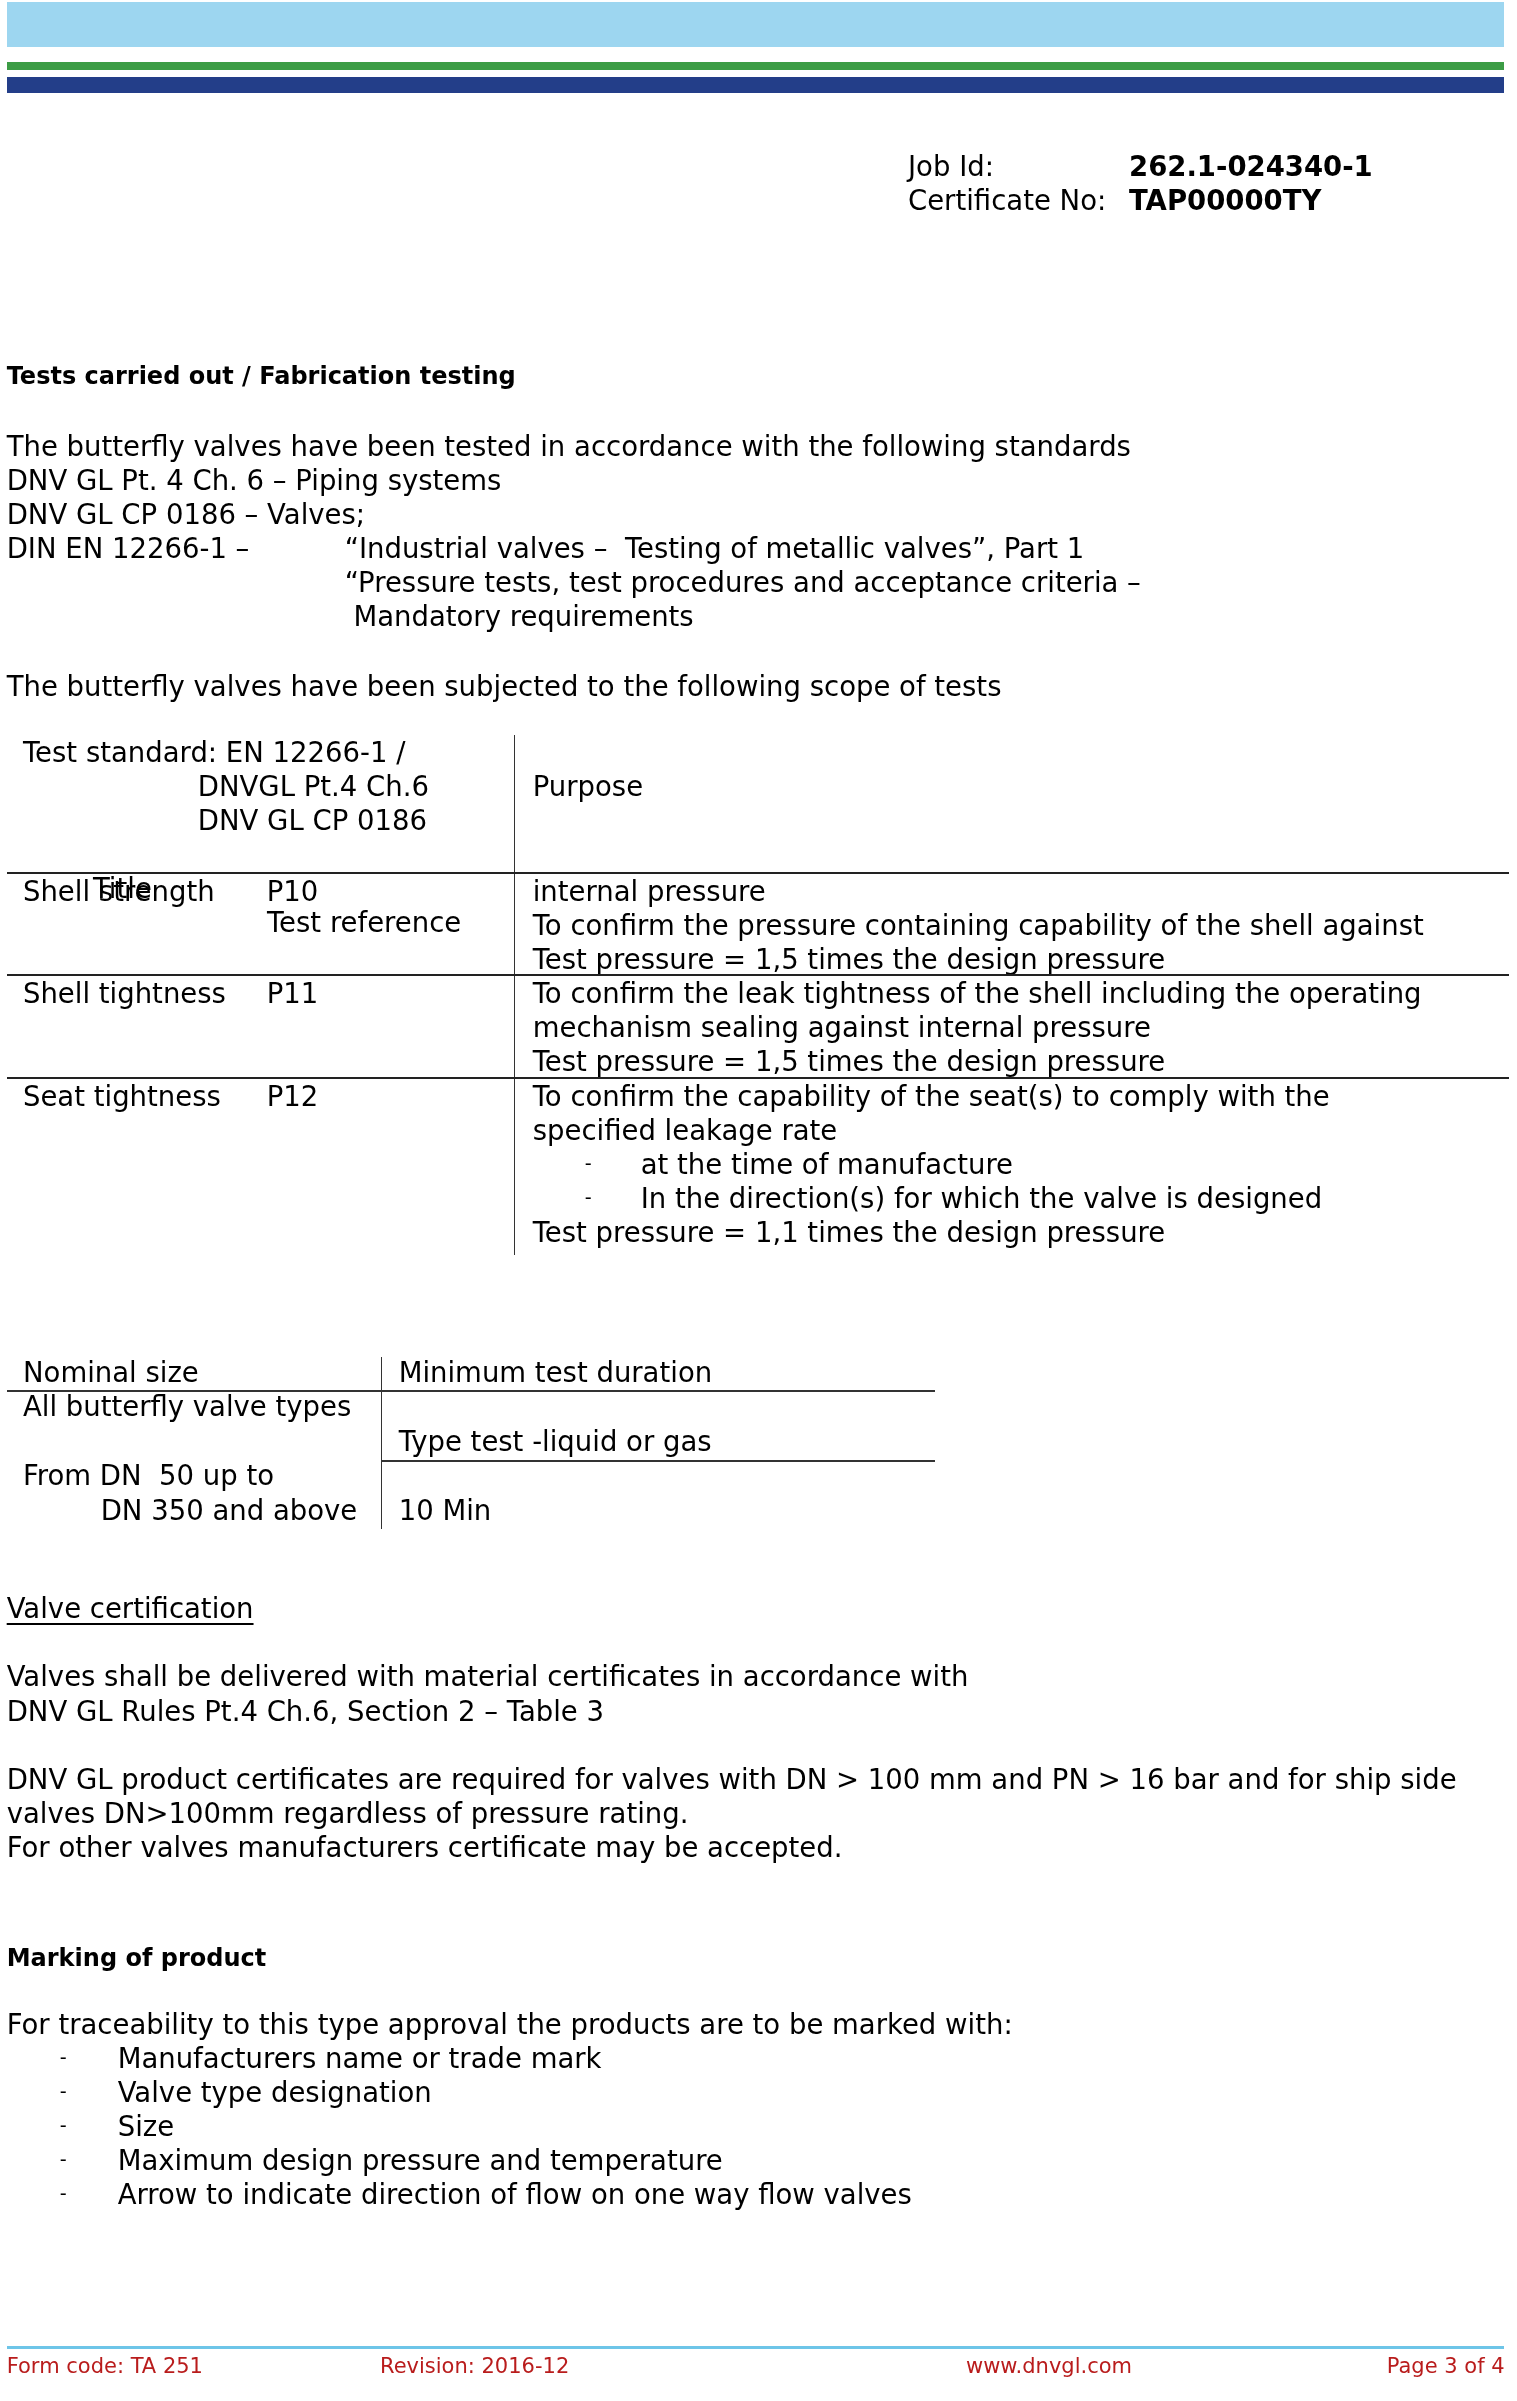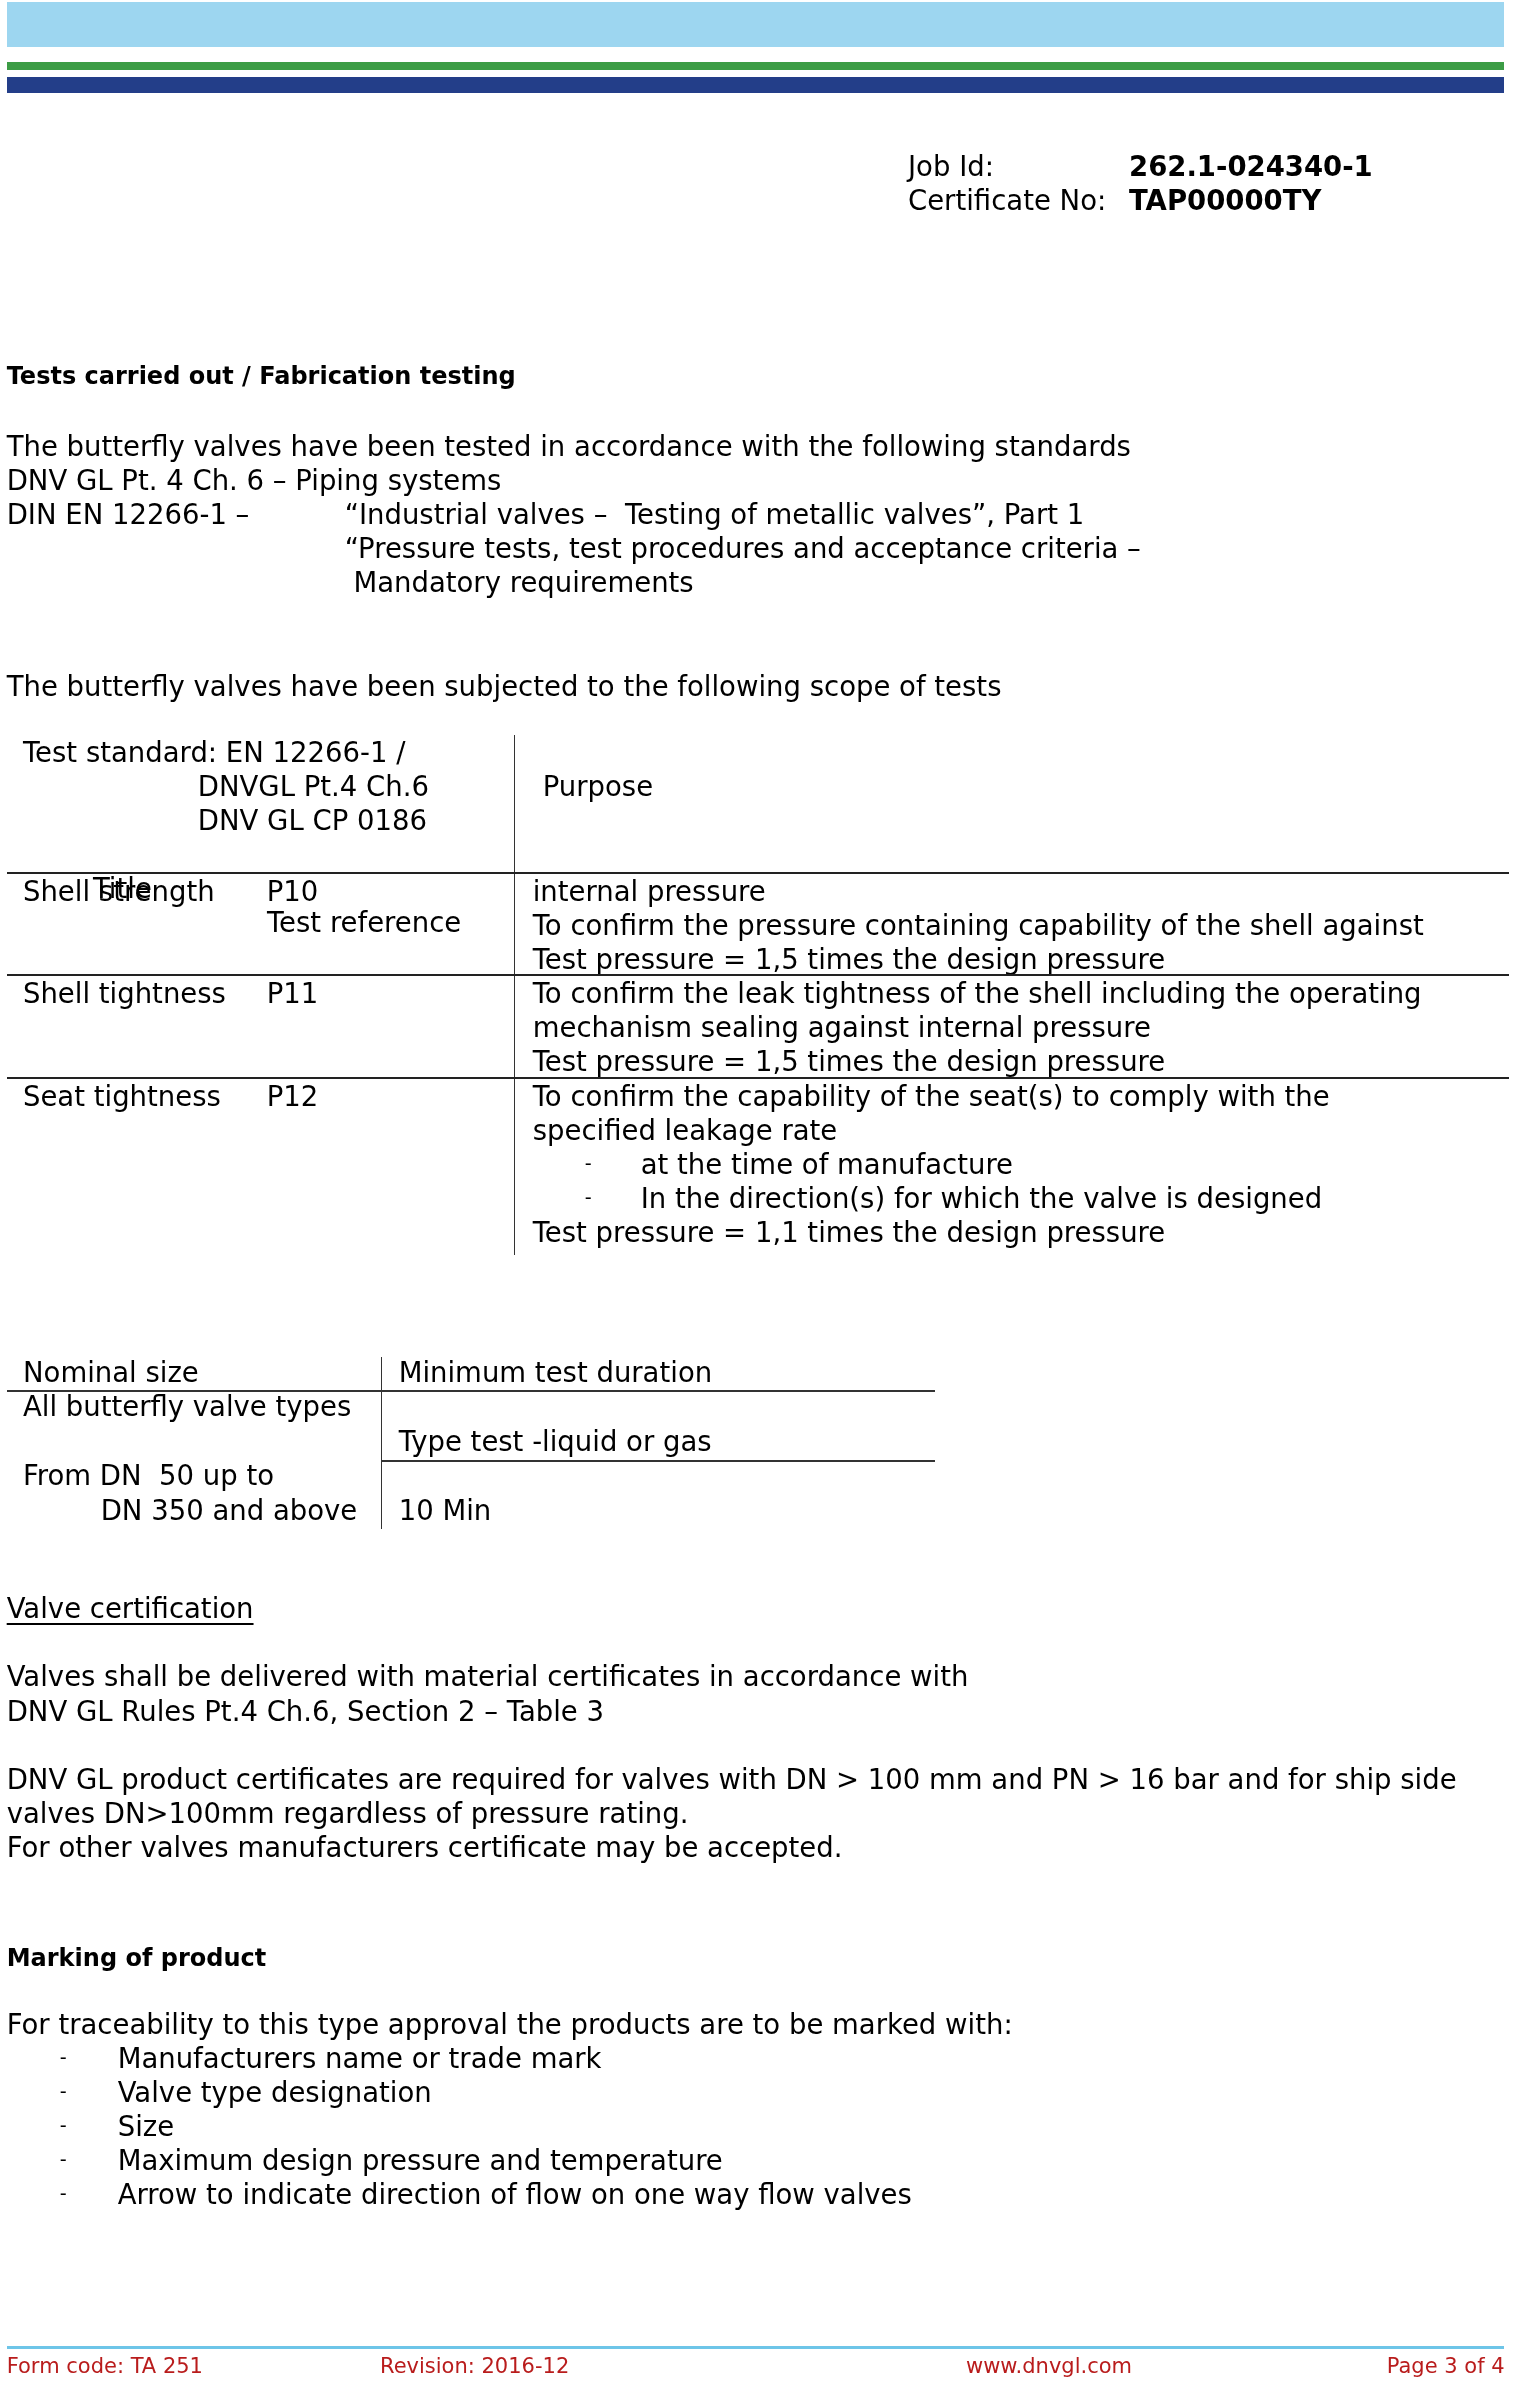--- a/index.html
+++ b/index.html
@@ -24,21 +24,21 @@
   .std-list .line { height: 34px; white-space: pre; }
   .std-list .din { display: flex; }
   .std-list .din .k { width: 338px; }
 
   
   .tests { position: absolute; left: 6.7px; top: 735px; width: 1502px; }
   .tests .vline { position: absolute; left: 507px; top: 0; width: 1.5px; height: 520px; background: #333; }
   .tests .hdr { position: absolute; left: 0; top: 0; width: 1502px; height: 137px; }
   .tests .hdr .c1 { position: absolute; left: 16.3px; top: 0; }
   .tests .hdr .c1 .l { height: 34px; white-space: pre; }
-  .tests .hdr .purpose { position: absolute; left: 526px; top: 34px; margin-left: 10px; }
+  .tests .hdr .purpose { position: absolute; left: 526px; top: 34px; }
   .tests .row { position: absolute; left: 0; width: 1502px; border-top: 2.2px solid #222; }
   .tests .row .title { position: absolute; left: 16.3px; top: 0; }
   .tests .row .ref { position: absolute; left: 260px; top: 0; text-align: right; }
   .tests .row .purp { position: absolute; left: 526px; top: 0; width: 966px; }
   .tests .row .purp .l { height: 34px; white-space: pre; }
   .tests .row .purp .b { display: flex; height: 34px; padding-left: 52px; }
   .tests .row .purp .b .dash { width: 56px; font-size: 19.3px; }
 
   
   .dur { position: absolute; left: 6.7px; top: 1350px; width: 928px; height: 178px; }
@@ -71,20 +71,21 @@
   <div class="row">
     <span class="k">Certificate No:</span>
     <span class="v">TAP00000TY</span>
   </div>
 </div>
 
 <div class="h1" style="top:355px;">Tests carried out / Fabrication testing</div>
 <div class="p" style="top:429px;">The butterfly valves have been tested in accordance with the following standards</div>
 <div class="std-list" style="top:463px;">
   <div class="line">DNV GL Pt. 4 Ch. 6 – Piping systems</div>
+  <div class="line">DNV GL CP 0186 – Valves;</div>
   <div class="din">
     <span class="k">DIN EN 12266-1 –</span>
     <div>
       <div class="line">“Industrial valves –  Testing of metallic valves”, Part 1</div>
       <div class="line">“Pressure tests, test procedures and acceptance criteria –</div>
       <div class="line"> Mandatory requirements</div>
     </div>
   </div>
 </div>
 <div class="p" style="top:669px;">The butterfly valves have been subjected to the following scope of tests</div>

